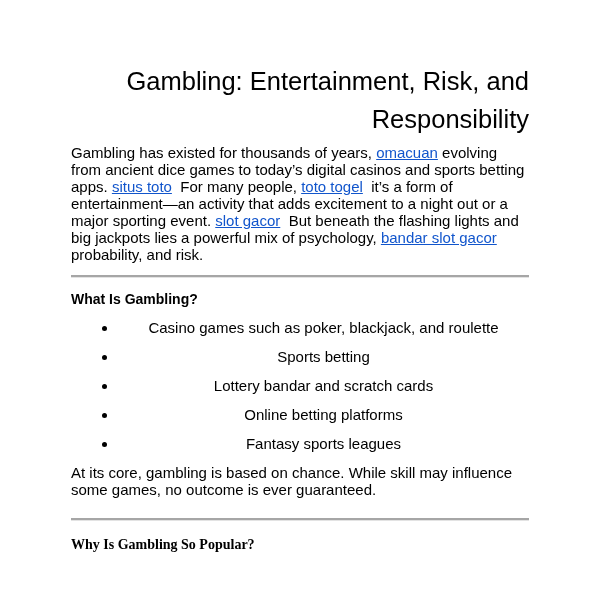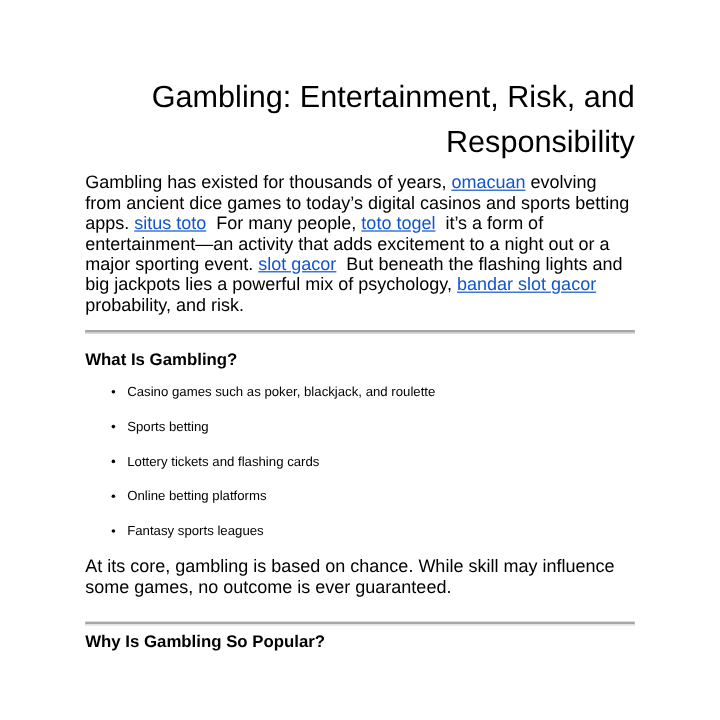--- a/index.html
+++ b/index.html
@@ -49,55 +49,57 @@
     line-height: 20px;
     margin: 11px 0 10px 0;
     color: #000000;
   }
   ul.bullet-list {
     margin: 8px 0 0 0;
     padding-left: 35px;
     list-style: disc;
   }
   ul.bullet-list li {
-    font-size: 11px;
+    font-size: 15px;
     line-height: 17px;
-    margin: 0 0 12px 0;
+    margin: 0 0 12px 12px;
+    text-align: center;
   }
   p.closing-text {
     margin-top: 2px;
     margin-bottom: 0;
   }
   hr.doc-divider.second {
     margin-top: 20px;
   }
   h2.section-heading.cutoff {
-    margin-top: 3px;
+    margin-top: 14px;
     margin-bottom: 0;
+    font-family: Liberation Serif, serif;
   }
 </style>
 </head>
 <body>
 
 <div class="page">
 
   <h1 class="doc-title">Gambling: Entertainment, Risk, and Responsibility</h1>
 
   <p class="body-text"><span>Gambling has existed for thousands of years, </span><a class="doc-link" href="#">omacuan</a><span> evolving from ancient dice games to today’s digital casinos and sports betting apps. </span><a class="doc-link" href="#">situs toto</a><span>&nbsp; For many people, </span><a class="doc-link" href="#">toto togel</a><span>&nbsp; it’s a form of entertainment—an activity that adds excitement to a night out or a major sporting event. </span><a class="doc-link" href="#">slot gacor</a><span>&nbsp; But beneath the flashing lights and big jackpots lies a powerful mix of psychology, </span><a class="doc-link" href="#">bandar slot gacor</a><span> probability, and risk.</span></p>
 
 
   <hr class="doc-divider">
 
   <h2 class="section-heading">What Is Gambling?</h2>
 
 
   <ul class="bullet-list">
     <li>Casino games such as poker, blackjack, and roulette</li>
     <li>Sports betting</li>
-    <li>Lottery tickets and flashing cards</li>
+    <li>Lottery bandar and scratch cards</li>
     <li>Online betting platforms</li>
     <li>Fantasy sports leagues</li>
   </ul>
 
   <p class="body-text closing-text">At its core, gambling is based on chance. While skill may influence some games, no outcome is ever guaranteed.</p>
 
   <hr class="doc-divider second">
 
   <h2 class="section-heading cutoff">Why Is Gambling So Popular?</h2>
 

